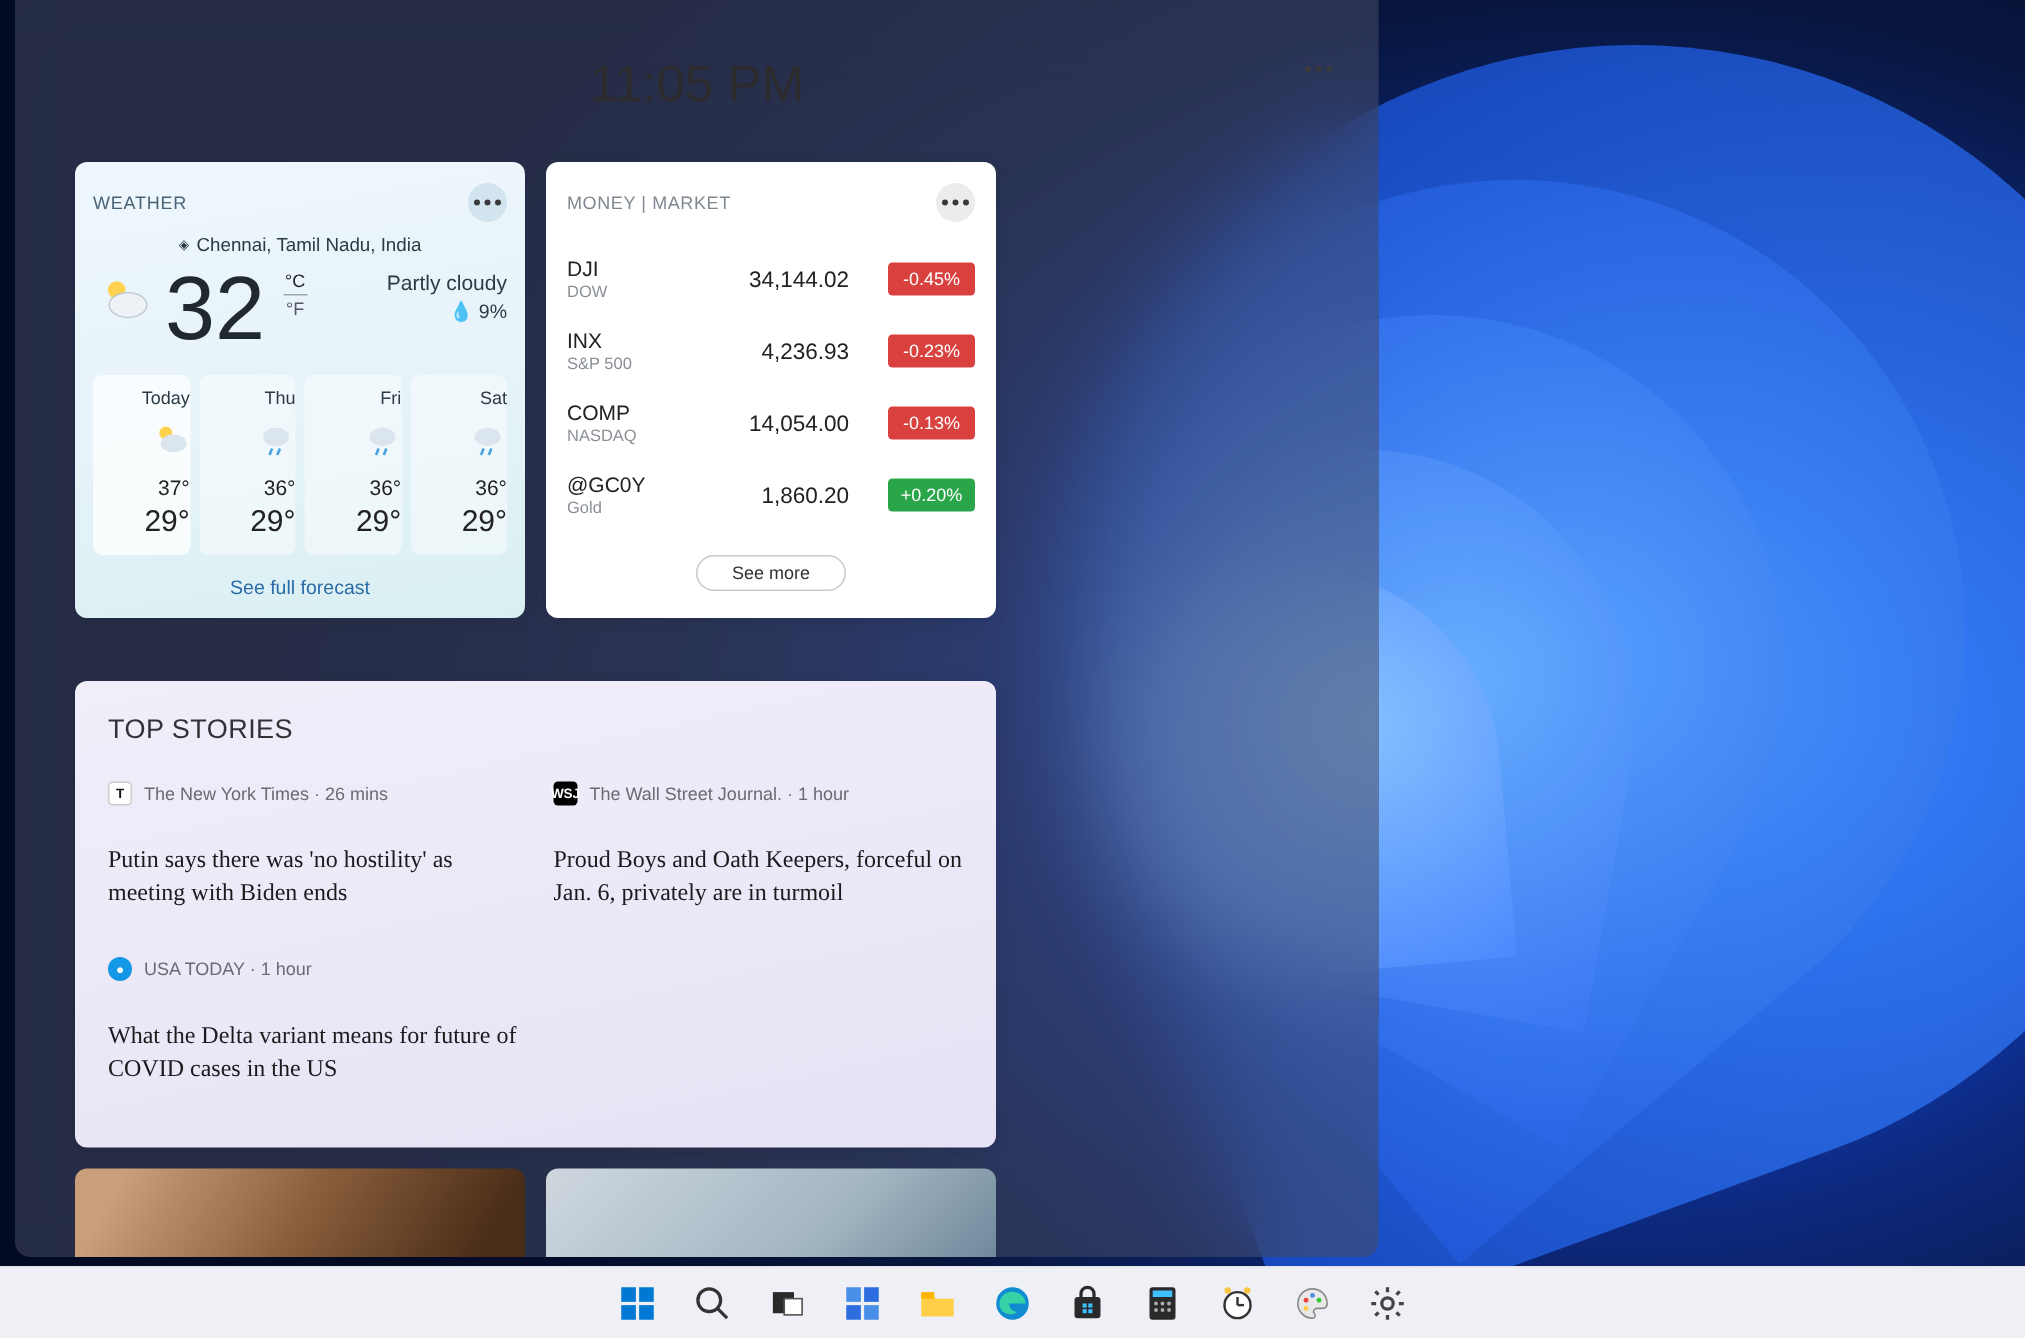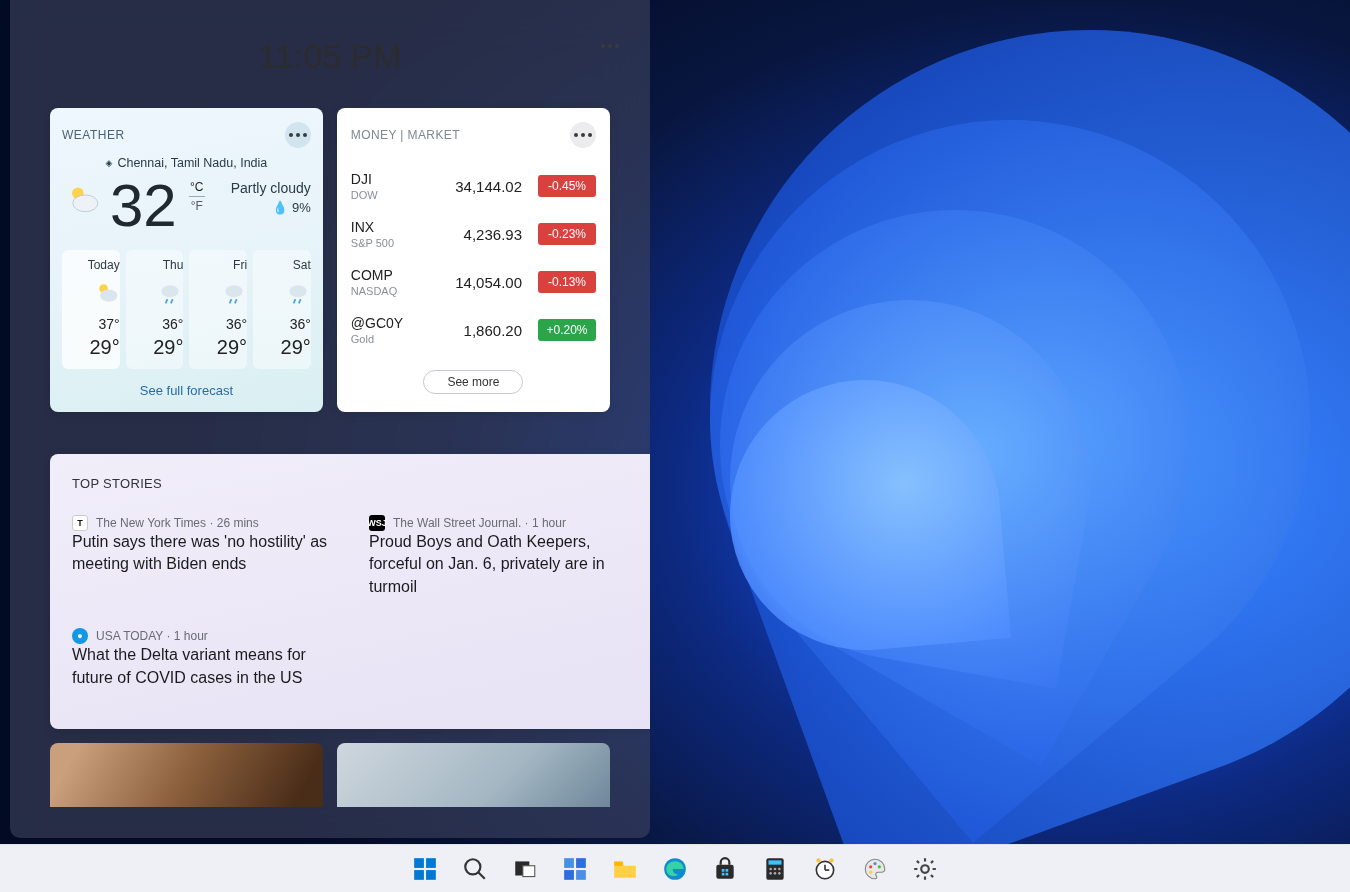--- a/index.html
+++ b/index.html
@@ -20,21 +20,21 @@
   .p1{ width:760px;height:760px; right:-120px; top:30px; background: radial-gradient(circle at 35% 35%, #3b88ff, #0f3ec0); transform: rotate(160deg);}
   .p2{ width:600px;height:600px; right:40px; top:120px; background: radial-gradient(circle at 40% 35%, #4a96ff, #1548d0); transform: rotate(140deg);}
   .p3{ width:470px;height:470px; right:160px; top:210px; background: radial-gradient(circle at 40% 35%, #5aa3ff, #1d56e2); transform: rotate(120deg);}
   .p4{ width:360px;height:360px; right:260px; top:300px; background: radial-gradient(circle at 40% 35%, #6bb2ff, #2d67f0); transform: rotate(100deg);}
   .p5{ width:270px;height:270px; right:350px; top:380px; background: radial-gradient(circle at 40% 35%, #8dc6ff, #3b7aff); transform: rotate(85deg);}
 
   
   .widgets-panel {
     position: absolute;
     left: 10px; top: 0;
-    width: 640px; height: 838px;
+    width: 909px; height: 838px;
     background: rgba(70,75,100,0.55);
     backdrop-filter: blur(30px);
     border-radius: 0 0 10px 10px;
     padding: 20px 40px 0 40px;
     overflow: hidden;
     z-index: 2;
   }
   .panel-header {
     display: flex; align-items: center; justify-content: center; position: relative;
     height: 72px;
@@ -103,53 +103,53 @@
   .mc-title{ font-size:12px; color:#7f8790; letter-spacing:.4px;}
   .mc-more{
     width:26px;height:26px;border-radius:50%; background:#ececee;
     display:flex;align-items:center;justify-content:center; cursor:pointer;
   }
   .mc-rows{ margin-top:14px;}
   .mc-row{ display:flex; align-items:center; padding:9px 0;}
   .mc-sym{ flex:0 0 82px;}
   .mc-sym .s1{ font-size:14px; color:#222;}
   .mc-sym .s2{ font-size:11px; color:#8a8f96; margin-top:2px;}
-  .mc-val{ flex:1; text-align:right; font-size:15px; color:#222; padding-right:16px;}
+  .mc-val{ flex:1; text-align:right; font-size:15px; color:#222; padding-right:26px;}
   .mc-chg{
     width:58px; height:22px; border-radius:3px; color:#fff;
     font-size:12px; display:flex; align-items:center; justify-content:center;
   }
   .down{ background:#d9413f;} .up{ background:#2aa54a;}
   .mc-see{
     margin: 16px auto 0; display:block;
     width: 100px; height:24px; border:1px solid #c6c9cf; border-radius:12px;
     background:#fff; font-size:12px; color:#333; cursor:pointer;
   }
 
   
   .stories-card {
     width: 614px; margin-top:42px;
     background: linear-gradient(168deg, #f1eefa 0%, #e7e2f4 100%);
     border-radius:8px; padding: 22px 22px 40px 22px;
     box-shadow: 0 2px 10px rgba(0,0,0,0.1);
   }
-  .st-title{ font-size:13px; color:#323236; letter-spacing:.3px;}
+  .st-title{ font-size:18px; color:#323236; letter-spacing:.3px;}
   .st-grid{ display:grid; grid-template-columns: 1fr 1fr; gap: 30px 24px; margin-top:24px;}
   .st-item{ cursor:pointer;}
   .st-src{ display:flex; align-items:center; gap:8px; font-size:12px; color:#6a6b72;}
   .src-logo{
     width:16px;height:16px; border-radius:3px;
     display:flex;align-items:center;justify-content:center;
     font-size:9px; font-weight:bold;
   }
   .lg-nyt{ background:#fff; color:#111; border:1px solid #ccc;}
   .lg-wsj{ background:#000; color:#fff;}
   .lg-usa{ background:#1298e4; color:#fff; border-radius:50%;}
   .lg-ap{ background:#fff; color:#d41b1b; border:1px solid #ccc;}
-  .st-head{ font-size:16px; color:#1b1b1d; margin-top:0; line-height:1.4;}
+  .st-head{ font-size:16px; color:#1b1b1d; margin-top:26px; line-height:1.4;font-family:Liberation Serif, serif;}
 
   .img-row{ display:flex; gap:14px; margin-top:14px;}
   .img-tile{
     width:300px; height:64px; border-radius:8px 8px 0 0;
     overflow:hidden; background:#aab;
   }
   .img-tile.a{ background: linear-gradient(120deg,#c9a07b 10%,#8b5f3c 50%,#4a2d18 90%);}
   .img-tile.b{ background: linear-gradient(135deg,#cfd7de 0%,#a4b7c3 60%,#6e879a 100%);}
 
   

